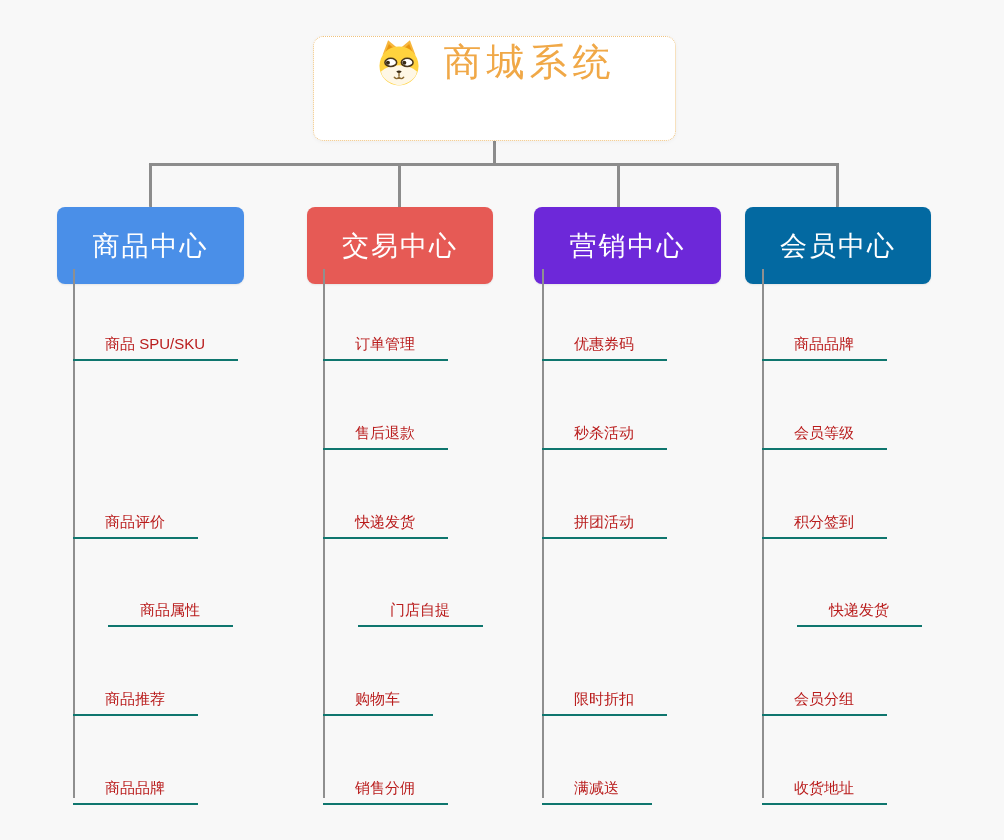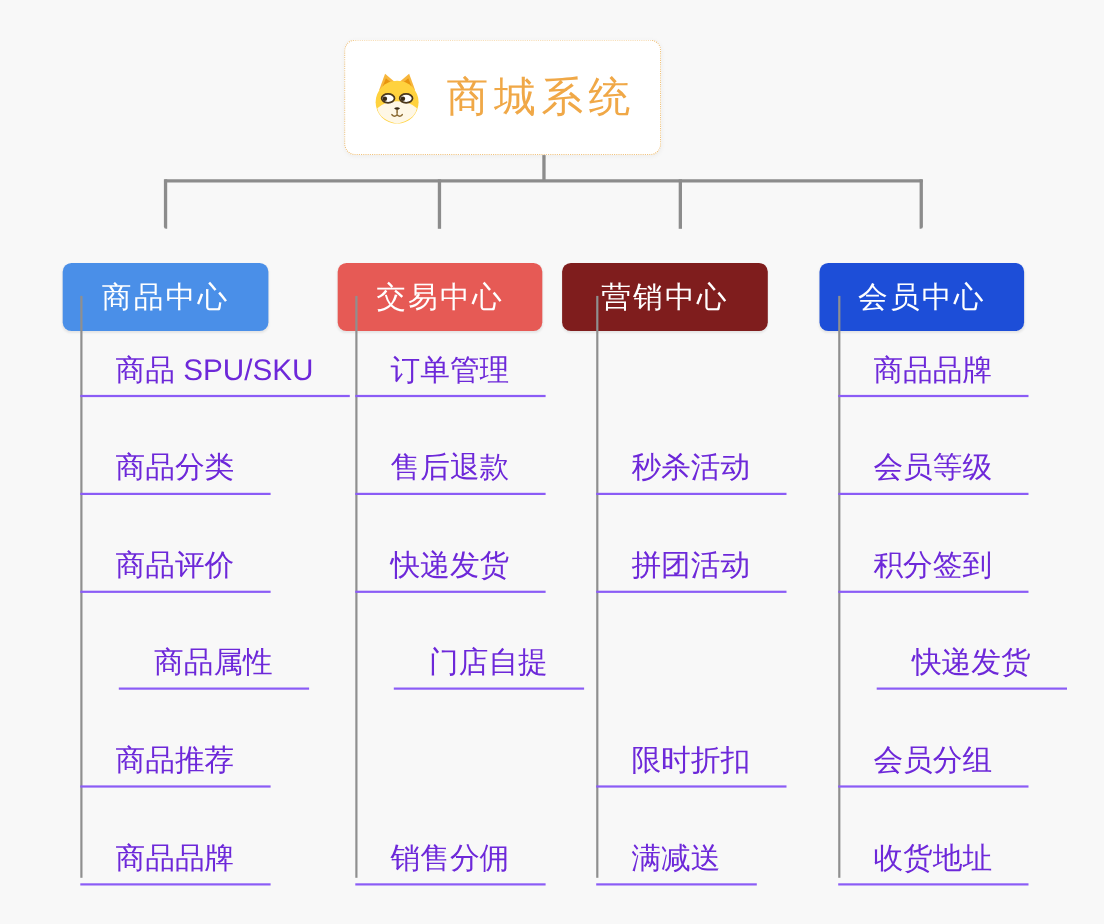--- a/index.html
+++ b/index.html
@@ -16,54 +16,54 @@
   .conn.stem{left:493px;top:141px;width:3px;height:24px;}
   .conn.hbar{left:149px;top:163px;width:690px;height:3px;border-radius:2px;}
   .conn.drop{width:3px;top:163px;height:45px;}
   .conn.d0{left:149px;border-bottom-left-radius:2px;}
   .conn.d1{left:398px;}
   .conn.d2{left:617px;}
   .conn.d3{left:836px;border-bottom-right-radius:2px;}
 
   
   .root{
-    position:absolute;left:313px;top:36px;width:288px;height:105px;
+    position:absolute;left:313px;top:36px;width:363px;height:105px;
     box-sizing:border-box;background:#FFFFFF;
     border:1px dotted #F0C37E;border-radius:10px;
-    display:flex;align-items:center;justify-content:center;gap:20px;
+    display:flex;justify-content:center;gap:20px;
     box-shadow:0 1px 4px rgba(0,0,0,0.04);
   }
   .root-title{
     font-size:38px;color:#F0A847;letter-spacing:5px;white-space:nowrap;
   }
   .dog{width:50px;height:50px;display:block;}
 
   
   .branch{
-    position:absolute;top:207px;height:62px;width:187px;
+    position:absolute;top:207px;height:77px;width:187px;
     border-radius:8px;color:#FFFFFF;font-size:27px;letter-spacing:2px;
     display:flex;align-items:center;justify-content:center;
-    white-space:nowrap;box-shadow:0 1px 2px rgba(0,0,0,0.08);margin-top:32px;
+    white-space:nowrap;box-shadow:0 1px 2px rgba(0,0,0,0.08);
   }
   .b0{left:57px;background:#4A8FE8;}
   .b1{left:307px;width:186px;background:#E65A55;}
-  .b2{left:511px;background:#7f1d1d;}
-  .b3{left:745px;width:186px;background:#1d4ed8;}
+  .b2{left:534px;background:#6d28d9;}
+  .b3{left:745px;width:186px;background:#0369a1;}
 
   
   .trunk{position:absolute;top:269px;height:529px;width:2px;background:#8F8F8F;}
   .t0{left:73px;} .t1{left:323px;} .t2{left:542px;} .t3{left:762px;}
 
   
   .leaf{
     position:absolute;height:42px;box-sizing:content-box;
     display:flex;align-items:flex-end;
     padding:0 33px 5px 32px;
-    border-bottom:2px solid #8b5cf6;
-    font-size:27px;color:#6d28d9;white-space:nowrap;
+    border-bottom:2px solid #0f766e;
+    font-size:15px;color:#b91c1c;white-space:nowrap;
   }
   .c0{left:73px;} .c1{left:323px;} .c2{left:542px;} .c3{left:762px;}
   .r0{top:312px;} .r1{top:401px;} .r2{top:490px;}
   .r3{top:578px;margin-left:35px;} .r4{top:667px;} .r5{top:756px;}
 </style>
 </head>
 <body>
 
 <div class="canvas">
 
@@ -98,32 +98,33 @@
   <div class="branch b1">交易中心</div>
   <div class="branch b2">营销中心</div>
   <div class="branch b3">会员中心</div>
 
   <div class="trunk t0"></div>
   <div class="trunk t1"></div>
   <div class="trunk t2"></div>
   <div class="trunk t3"></div>
 
   <div class="leaf c0 r0">商品 SPU/SKU</div>
-  <div class="leaf c0 r1">商品分类</div>
   <div class="leaf c0 r2">商品评价</div>
   <div class="leaf c0 r3">商品属性</div>
   <div class="leaf c0 r4">商品推荐</div>
   <div class="leaf c0 r5">商品品牌</div>
 
   <div class="leaf c1 r0">订单管理</div>
   <div class="leaf c1 r1">售后退款</div>
   <div class="leaf c1 r2">快递发货</div>
   <div class="leaf c1 r3">门店自提</div>
+  <div class="leaf c1 r4">购物车</div>
   <div class="leaf c1 r5">销售分佣</div>
 
+  <div class="leaf c2 r0">优惠券码</div>
   <div class="leaf c2 r1">秒杀活动</div>
   <div class="leaf c2 r2">拼团活动</div>
   <div class="leaf c2 r4">限时折扣</div>
   <div class="leaf c2 r5">满减送</div>
 
   <div class="leaf c3 r0">商品品牌</div>
   <div class="leaf c3 r1">会员等级</div>
   <div class="leaf c3 r2">积分签到</div>
   <div class="leaf c3 r3">快递发货</div>
   <div class="leaf c3 r4">会员分组</div>

